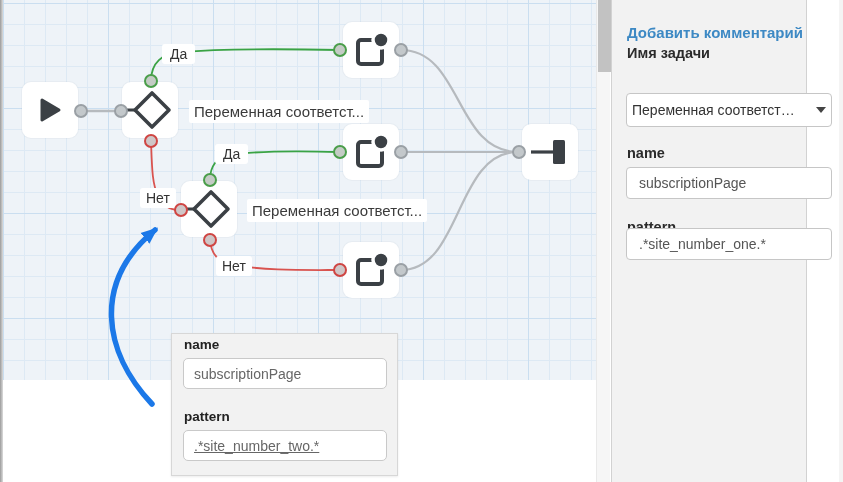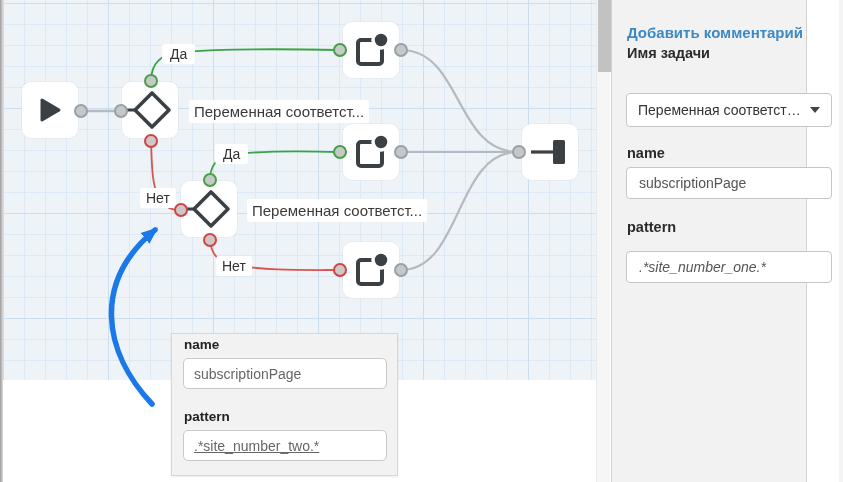--- a/index.html
+++ b/index.html
@@ -63,21 +63,21 @@
     font-weight:bold; color:#3d89c4; cursor:pointer; }
   .panel-label { position:absolute; left:15px; font-size:14.5px;
     font-weight:bold; color:#2b2b2b; }
   .panel-input { position:absolute; left:14px; width:206px; height:32px;
     border:1px solid #c6c6c6; border-radius:4px; background:#fff;
     font-family:"Liberation Sans", sans-serif; font-size:14px; color:#555;
     padding:0 12px; }
   #task-select { position:absolute; left:14px; top:93px; width:206px; height:34px;
     border:1px solid #c6c6c6; border-radius:4px; background:#fff;
     display:flex; align-items:center; justify-content:space-between;
-    padding:0 11px; font-size:14px; color:#333; cursor:pointer; }
+    padding:0 5px; font-size:14px; color:#333; cursor:pointer; }
   #task-select .caret { width:0; height:0; border-left:5px solid transparent;
     border-right:5px solid transparent; border-top:6px solid #444; }
   #task-select .sel-text { white-space:nowrap; overflow:hidden; }
 </style>
 </head>
 <body>
 
 <div id="app">
 
   <div id="canvas">
@@ -194,18 +194,18 @@
 
     <div id="task-select">
       <span class="sel-text">Переменная соответст…</span>
       <span class="caret"></span>
     </div>
 
     <div class="panel-label" style="top:145px;">name</div>
     <input class="panel-input" style="top: 167px;" type="text" value="subscriptionPage">
 
     <div class="panel-label" style="top:219px;">pattern</div>
-    <input class="panel-input" style="top: 251px; font-style: italic;" type="text" value=".*site_number_one.*">
+    <input class="panel-input" style="top: 228px;" type="text" value=".*site_number_one.*">
   </div>
 
   <div id="panel-strip"></div>
 
 </div>
 
 </body></html>

